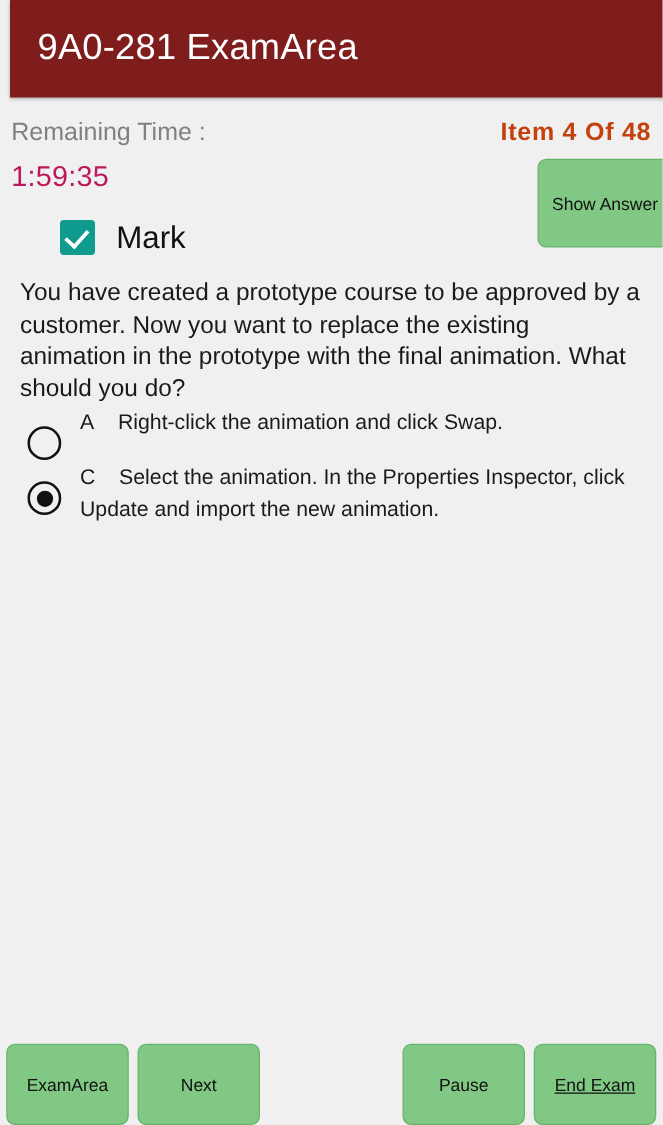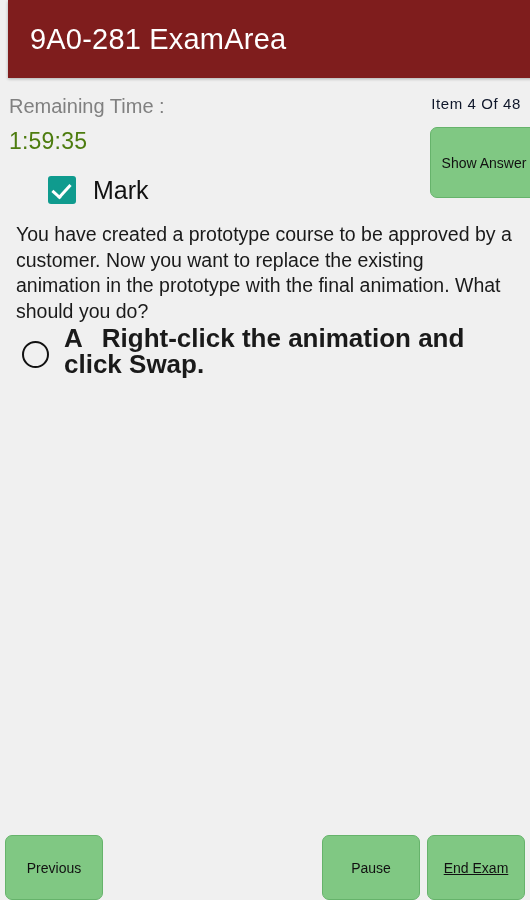--- a/index.html
+++ b/index.html
@@ -49,32 +49,32 @@
     position: absolute;
     left: 9px; top: 0;
     color: #808080;
     font-size: 20px;
     font-weight: 400;
     white-space: nowrap;
   }
   #item-counter {
     position: absolute;
     right: 9px; top: 0;
-    color: #0f172a;
-    font-size: 15px;
-    font-weight: 400;
+    color: #c2410c;
+    font-size: 20px;
+    font-weight: 700;
     white-space: nowrap;
     letter-spacing: 0.6px;
   }
 
   
   #timer-value {
     position: absolute;
     left: 9px; top: 128px;
-    color: #4d7c0f;
+    color: #be185d;
     font-size: 23px;
     font-weight: 400;
     letter-spacing: 0.2px;
   }
 
   
   #show-answer-button {
     position: absolute;
     left: 430px;
     top: 127px;
@@ -173,23 +173,23 @@
     top: 50%;
     transform: translate(-50%, -50%);
     width: 13px;
     height: 13px;
     border-radius: 50%;
     background: #111111;
   }
   .option-text {
     display: block;
     color: #1a1a1a;
-    font-size: 26px;
+    font-size: 17px;
     line-height: 26px;
-    font-weight: 700;
+    font-weight: 400;
   }
   .option-letter {
     display: inline;
     padding-right: 19px;
   }
 
   
   #bottom-bar {
     position: absolute;
     left: 0;
@@ -242,21 +242,26 @@
 <div id="question-text">You have created a prototype course to be approved by a customer. Now you want to replace the existing animation in the prototype with the final animation. What should you do?</div>
 
 <div id="options-list">
 
   <div class="option-row">
     <span class="option-radio"></span>
     <span class="option-text"><span class="option-letter">A</span><span>Right-click the animation and click Swap.</span></span>
   </div>
 
 
+  <div class="option-row selected">
+    <span class="option-radio"></span>
+    <span class="option-text"><span class="option-letter">C</span><span>Select the animation. In the Properties Inspector, click Update and import the new animation.</span></span>
+  </div>
 
 
 </div>
 
 <div id="bottom-bar">
-  <div id="previous-button" class="nav-button">Previous</div>
+  <div id="previous-button" class="nav-button">ExamArea</div>
+  <div id="next-button" class="nav-button">Next</div>
   <div id="pause-button" class="nav-button">Pause</div>
   <div id="end-exam-button" class="nav-button">End Exam</div>
 </div>
 
 </body></html>

